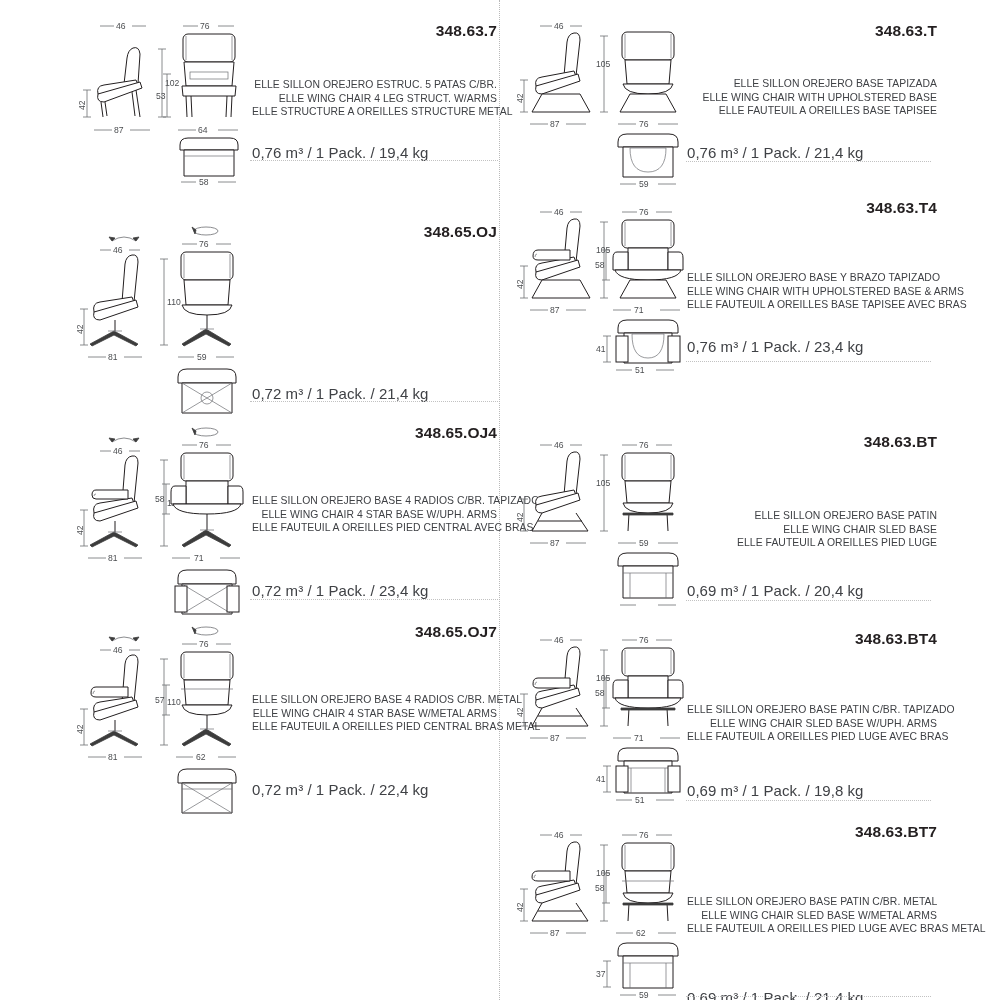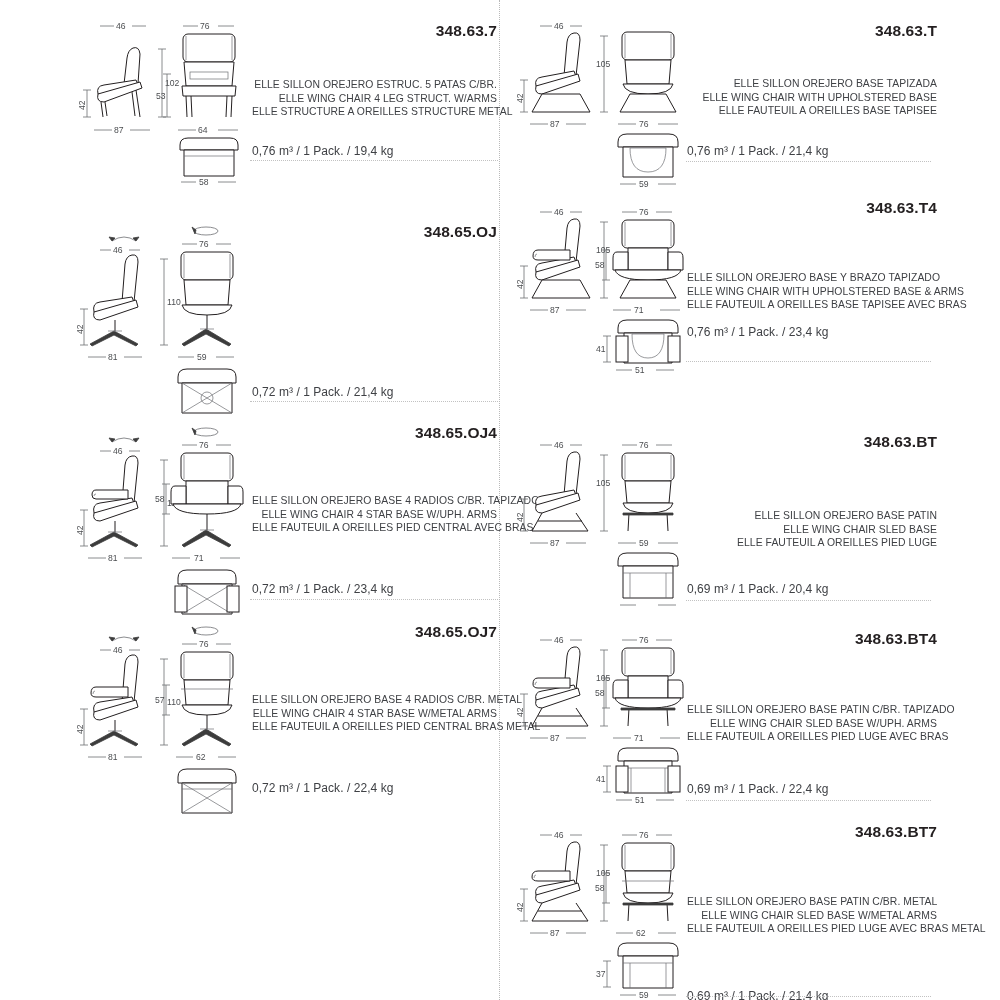--- a/index.html
+++ b/index.html
@@ -32,21 +32,21 @@
     white-space:nowrap;
   }
   .desc{
     font-size:10.4px;
     line-height:13.6px;
     color:#3f4145;
     letter-spacing:.05px;
     white-space:nowrap;
   }
   .pack{
-    font-size:12px;
+    font-size:15px;
     color:#3f4145;
     letter-spacing:.05px;
     white-space:nowrap;
   }
   .rule{
     position:absolute;
     border-top:1px dotted #c2c2c2;
     height:0;
   }
 
@@ -531,21 +531,21 @@
       </svg>
     </div>
     <div class="text-area" style="left:187px;top:24px;width:250px;">
       <div class="code">348.63.T4</div>
     </div>
     <div class="text-area" style="left:187px;top:96px;width:250px;">
       <div class="desc">ELLE SILLON OREJERO BASE Y BRAZO TAPIZADO</div>
       <div class="desc">ELLE WING CHAIR WITH UPHOLSTERED BASE &amp; ARMS</div>
       <div class="desc">ELLE FAUTEUIL A OREILLES BASE TAPISEE AVEC BRAS</div>
     </div>
-    <div class="pack" style="position:absolute;left:187px;top:150px;">0,76 m³ / 1 Pack. / 23,4 kg</div>
+    <div class="pack" style="position:absolute;left:187px;top:163px;">0,76 m³ / 1 Pack. / 23,4 kg</div>
     <div class="rule" style="left:186px;top:186px;width:245px;"></div>
   </div>
 
   <div class="item" style="left:500px;top:415px;width:500px;height:185px;">
     <div class="draw-area" style="left:18px;top:18px;">
       <svg width="180" height="170" viewBox="0 0 180 170">
         <g class="dim">
             <line x1="22" y1="12" x2="34" y2="12"></line>
             <line x1="52" y1="12" x2="64" y2="12"></line>
           </g>
@@ -688,21 +688,21 @@
       </svg>
     </div>
     <div class="text-area" style="left:187px;top:20px;width:250px;">
       <div class="code">348.63.BT4</div>
     </div>
     <div class="text-area" style="left:187px;top:93px;width:250px;">
       <div class="desc">ELLE SILLON OREJERO BASE PATIN C/BR. TAPIZADO</div>
       <div class="desc">ELLE WING CHAIR SLED BASE W/UPH. ARMS</div>
       <div class="desc">ELLE FAUTEUIL A OREILLES PIED LUGE AVEC BRAS</div>
     </div>
-    <div class="pack" style="position:absolute;left:187px;top:172px;">0,69 m³ / 1 Pack. / 22,4 kg</div>
+    <div class="pack" style="position:absolute;left:187px;top:172px;">0,69 m³ / 1 Pack. / 19,8 kg</div>
     <div class="rule" style="left:186px;top:190px;width:245px;"></div>
   </div>
 
   <div class="item" style="left:500px;top:805px;width:500px;height:195px;">
     <div class="draw-area" style="left:18px;top:18px;">
       <svg width="180" height="175" viewBox="0 0 180 175">
         <g class="dim">
             <line x1="22" y1="12" x2="34" y2="12"></line>
             <line x1="52" y1="12" x2="64" y2="12"></line>
           </g>

